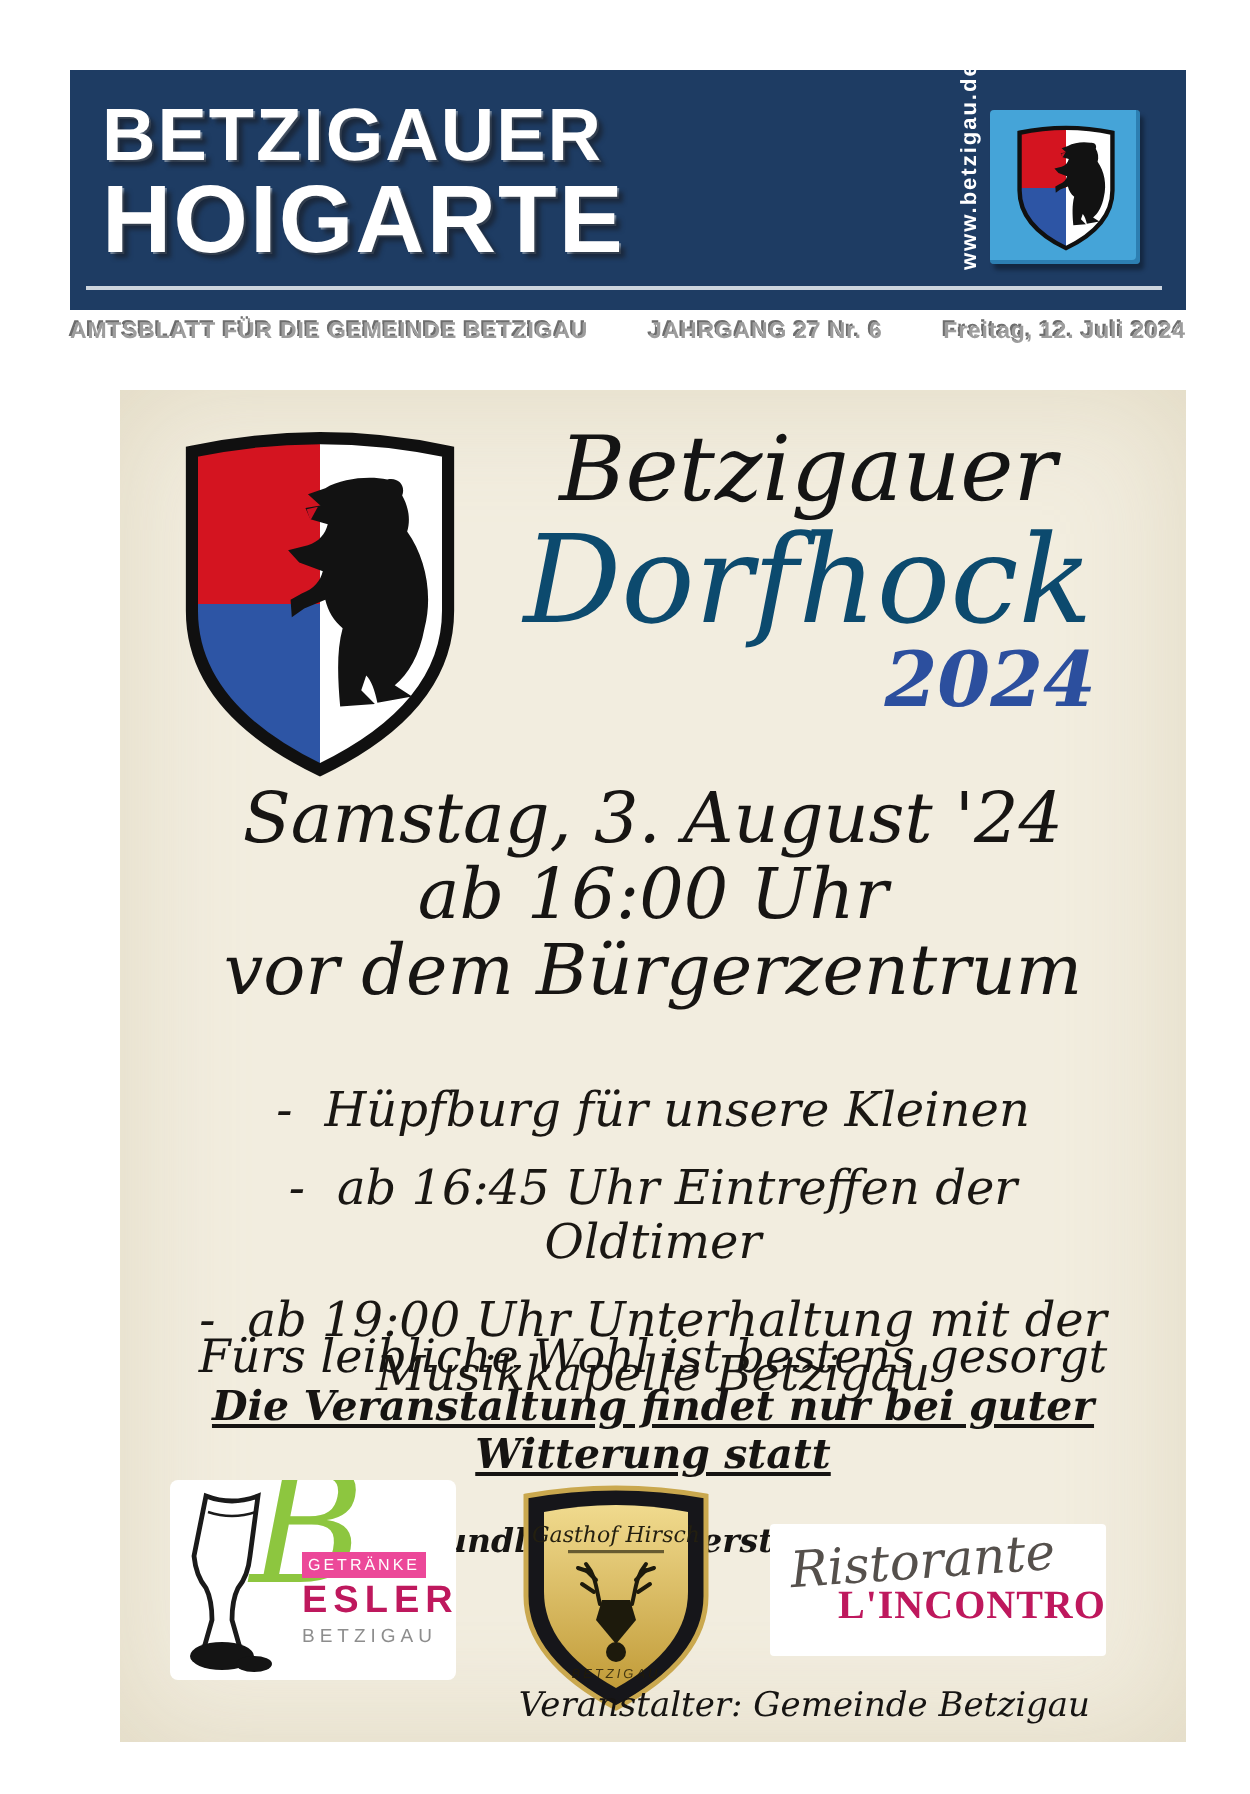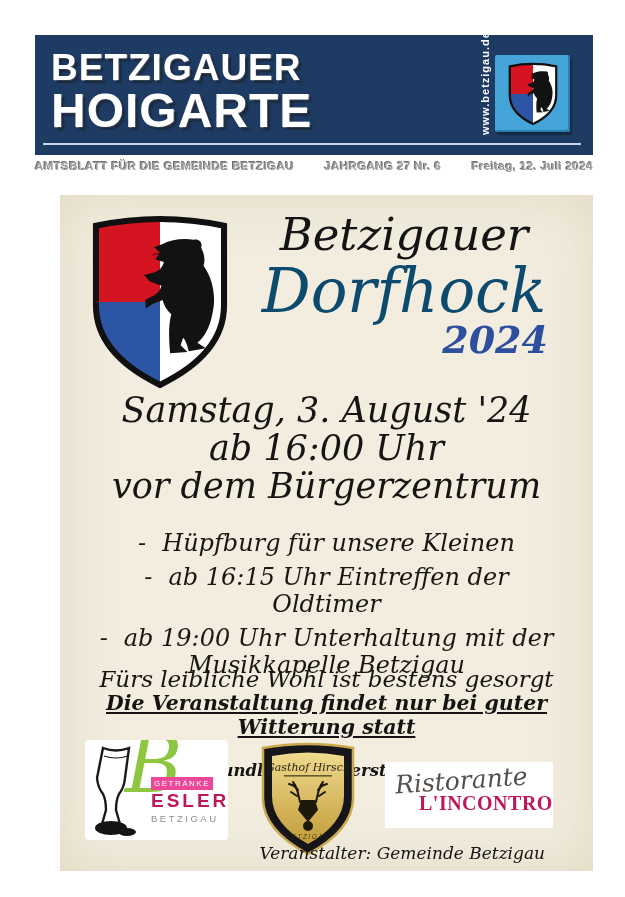--- a/index.html
+++ b/index.html
@@ -56,21 +56,21 @@
   .poster-shield svg{width:100%;height:100%;}
   .title-block{position:absolute;left:196px;top:16px;width:296px;text-align:center;}
   .title-script{font-size:45px;color:#141414;line-height:1.05;}
   .title-event{font-size:61px;line-height:1.0;margin-top:2px;}
   .title-year{font-size:38px;text-align:right;padding-right:4px;margin-top:-4px;font-weight:bold;}
   .when-block{
     position:absolute;left:0;top:196px;width:100%;text-align:center;
     font-size:35px;line-height:1.09;color:#171513;
   }
   .bullets{position:absolute;left:0;top:335px;width:100%;text-align:center;font-size:24px;color:#1a1713;}
-  .bullet{margin:0 auto 7px auto;max-width:470px;line-height:1.12;}
+  .bullet{margin:12px auto 7px auto;max-width:470px;line-height:1.12;}
   .bullet .dash{display:inline-block;margin-right:16px;}
   .note1{position:absolute;left:0;top:471px;width:100%;text-align:center;font-size:23px;}
   .note2{
     position:absolute;left:0;top:496px;width:100%;text-align:center;
     font-size:20.5px;font-weight:bold;text-decoration:underline;
   }
   .sponsors-heading{position:absolute;left:0;top:521px;width:100%;text-align:center;font-size:16.5px;font-weight:bold;margin-top:45px;}
   .organizer{position:absolute;right:48px;top:648px;font-size:17px;}
   
   .logo-besler{
@@ -175,21 +175,21 @@
   </div>
 
   <div class="when-block">
     <div>Samstag, 3. August '24</div>
     <div>ab 16:00 Uhr</div>
     <div>vor dem Bürgerzentrum</div>
   </div>
 
   <div class="bullets">
     <div class="bullet"><span class="dash">-</span><span>Hüpfburg für unsere Kleinen</span></div>
-    <div class="bullet"><span class="dash">-</span><span>ab 16:15 Uhr Eintreffen der Oldtimer</span></div>
+    <div class="bullet"><span class="dash">-</span><span>ab 16:45 Uhr Eintreffen der Oldtimer</span></div>
     <div class="bullet"><span class="dash">-</span><span>ab 19:00 Uhr Unterhaltung mit der Musikkapelle Betzigau</span></div>
   </div>
 
   <div class="note1">Fürs leibliche Wohl ist bestens gesorgt</div>
   <div class="note2">Die Veranstaltung findet nur bei guter Witterung statt</div>
   <div class="sponsors-heading">Mit freundlicher Unterstützung von:</div>
 
   <div class="logo-besler">
     <svg class="besler-glass" viewBox="0 0 58 94">
       <path d="M14,4 Q27,9 40,4 L36,34 Q35,44 30,50 Q27,56 27,66 L31,80 L13,80 L17,66 Q17,56 14,50 Q9,44 8,34 Z" fill="#ffffff" stroke="#1a1a1a" stroke-width="2.4"></path>

